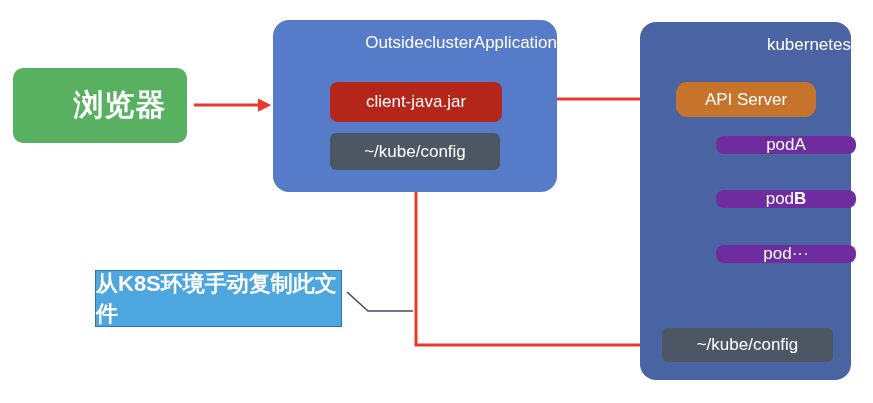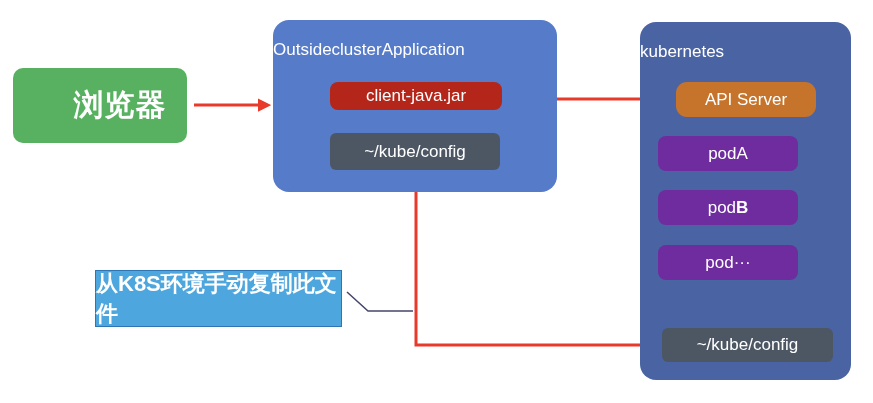--- a/index.html
+++ b/index.html
@@ -45,31 +45,31 @@
     border-radius: 16px;
     justify-content: flex-start; align-items: flex-start;
   }
   .k8s-container {
     left: 640px; top: 22px; width: 211px; height: 358px;
     background: var(--k8s-blue);
     border-radius: 16px;
     justify-content: flex-start; align-items: flex-start;
   }
   .container-title {
-    position: absolute; left: 0; right: 0; top: 20px;
-    text-align: left; font-size: 17px; color: var(--text-white);
+    position: absolute; left: 0; right: 0; top: 13px;
+    text-align: right; font-size: 17px; color: var(--text-white);
   }
 
   .inner-box { border-radius: 8px; font-size: 17px; }
 
-  .client-jar-box  { left: 330px; top: 82px;  width: 172px; height: 28px; background: var(--jar-red); }
+  .client-jar-box  { left: 330px; top: 82px;  width: 172px; height: 40px; background: var(--jar-red); }
   .app-config-box  { left: 330px; top: 133px; width: 170px; height: 37px; background: var(--config-gray); border-radius: 6px; }
 
   .api-server-box  { left: 676px; top: 82px;  width: 140px; height: 35px; background: var(--api-orange); border-radius: 11px; }
-  .pod-box         { width: 140px; height: 35px; background: var(--pod-purple); left: 658px; }
+  .pod-box         { width: 140px; height: 18px; background: var(--pod-purple); left: 716px; }
   .pod-a { top: 136px; }
   .pod-b { top: 190px; }
   .pod-more { top: 245px; }
   .pod-suffix.bold { font-weight: bold; }
   .k8s-config-box  { left: 662px; top: 328px; width: 171px; height: 34px; background: var(--config-gray); border-radius: 6px; }
 
   .callout {
     left: 95px; top: 270px; width: 247px; height: 57px;
     background: var(--callout-blue);
     border: 1px solid var(--callout-border);

